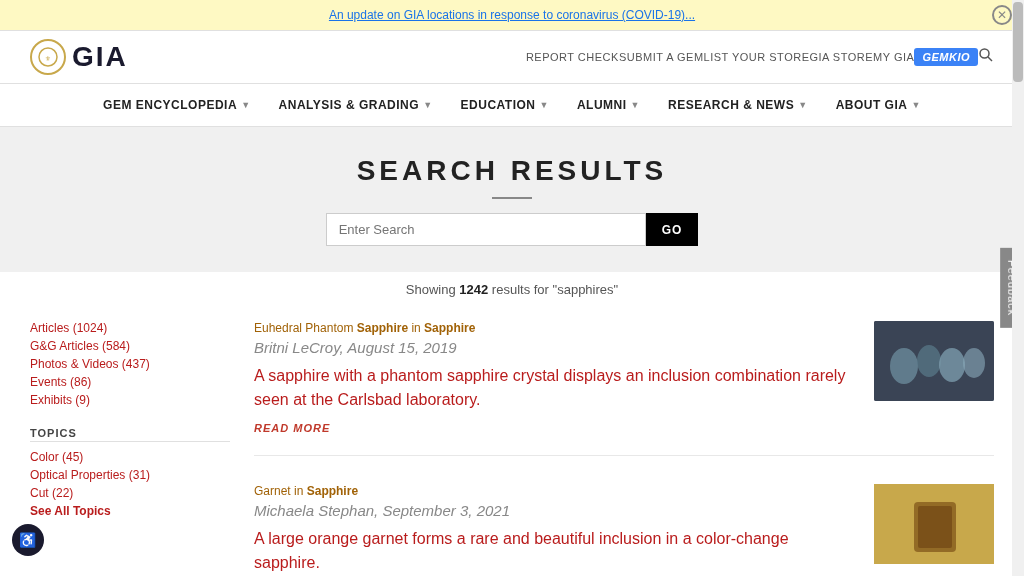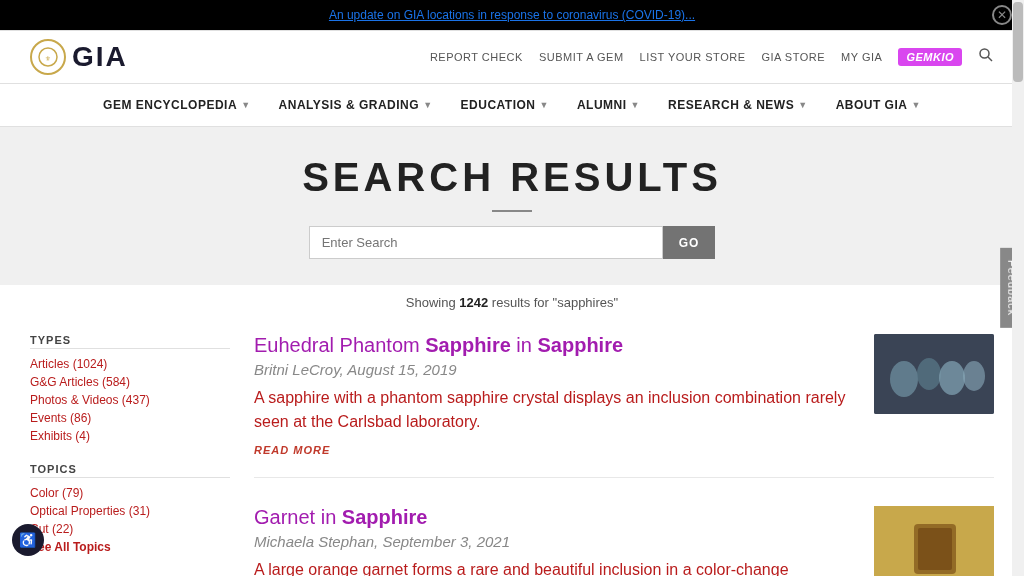--- a/index.html
+++ b/index.html
@@ -1,20 +1,20 @@
 <!DOCTYPE html>
 <html><head>
   <meta charset="utf-8">
   <style>
     * { box-sizing: border-box; margin: 0; padding: 0; }
     body { font-family: Arial, sans-serif; font-size: 13px; color: #333; background: #fff; width: 1024px; overflow-x: hidden; }
 
     
     .announcement-bar {
-      background: #000000;
+      background: #fef9c3;
       text-align: center;
       padding: 8px 40px;
       font-size: 12px;
       position: relative;
       border-bottom: 1px solid #e0e0e0;
     }
     .announcement-bar a { color: #1a73e8; text-decoration: underline; }
     .announcement-close {
       position: absolute;
       right: 12px;
@@ -59,28 +59,27 @@
     }
     .logo-text {
       font-size: 28px;
       font-weight: bold;
       color: #1a1a2e;
       letter-spacing: 2px;
     }
     .top-nav-links {
       display: flex;
       align-items: center;
-      gap: 16px;
       font-size: 11px;
       text-transform: uppercase;
       letter-spacing: 0.5px;
     }
     .top-nav-links a { color: #555; text-decoration: none; }
     .gemkio-badge {
-      background: #d946ef;
+      background: #3b82f6;
       color: #fff;
       padding: 3px 8px;
       border-radius: 3px;
       font-size: 11px;
       font-style: italic;
       font-weight: bold;
       text-align: right;
     }
     .search-icon-btn {
       background: none;
@@ -112,48 +111,48 @@
     }
     .main-nav-item .arrow { font-size: 9px; color: #888; }
 
     
     .search-hero {
       background: #f0f0f0;
       text-align: center;
       padding: 28px 20px 20px;
     }
     .search-hero h1 {
-      font-size: 40px;
+      font-size: 28px;
       font-weight: 900;
       text-transform: uppercase;
       letter-spacing: 4px;
       color: #222;
       margin-bottom: 10px;
     }
     .hero-divider {
       width: 40px;
       height: 2px;
       background: #888;
       margin: 0 auto 14px;
     }
     .search-bar {
       display: flex;
       justify-content: center;
       gap: 0;
       margin-bottom: 6px;
     }
     .search-input {
-      width: 354px;
+      width: 320px;
       padding: 8px 12px;
       border: 1px solid #ccc;
       font-size: 13px;
       outline: none;
     }
     .search-go-btn {
-      background: #737373;
+      background: #000000;
       color: #fff;
       border: none;
       padding: 8px 16px;
       font-size: 12px;
       font-weight: bold;
       cursor: pointer;
       text-transform: uppercase;
       letter-spacing: 1px;
     }
 
@@ -207,22 +206,22 @@
     }
     .result-item {
       display: flex;
       gap: 16px;
       margin-bottom: 28px;
       padding-bottom: 20px;
       border-bottom: 1px solid #e8e8e8;
     }
     .result-text { flex: 1; }
     .result-title {
-      font-size: 20px;
-      color: #a21caf;
+      font-size: 12px;
+      color: #a16207;
       margin-bottom: 4px;
       font-weight: normal;
     }
     .result-title .bold { font-weight: bold; }
     .result-meta {
       font-size: 15px;
       color: #888;
       margin-bottom: 8px;
       font-style: italic;
     }
@@ -385,31 +384,30 @@
   <strong>1242</strong>
   <span>results for</span>
   <span>"sapphires"</span>
 </div>
 
 <div class="content-area">
 
   <aside class="sidebar">
 
     <div class="filter-section">
-      <div class="filter-section-title">TYPES</div>
       <a class="filter-link">Articles (1024)</a>
       <a class="filter-link">G&amp;G Articles (584)</a>
       <a class="filter-link">Photos &amp; Videos (437)</a>
       <a class="filter-link">Events (86)</a>
-      <a class="filter-link">Exhibits (4)</a>
+      <a class="filter-link">Exhibits (9)</a>
     </div>
 
     <div class="filter-section">
       <div class="filter-section-title">TOPICS</div>
-      <a class="filter-link">Color (79)</a>
+      <a class="filter-link">Color (45)</a>
       <a class="filter-link">Optical Properties (31)</a>
       <a class="filter-link">Cut (22)</a>
       <a class="filter-link see-all">See All Topics</a>
     </div>
 
   </aside>
 
   <div class="results-list">
 
     <div class="result-item">

